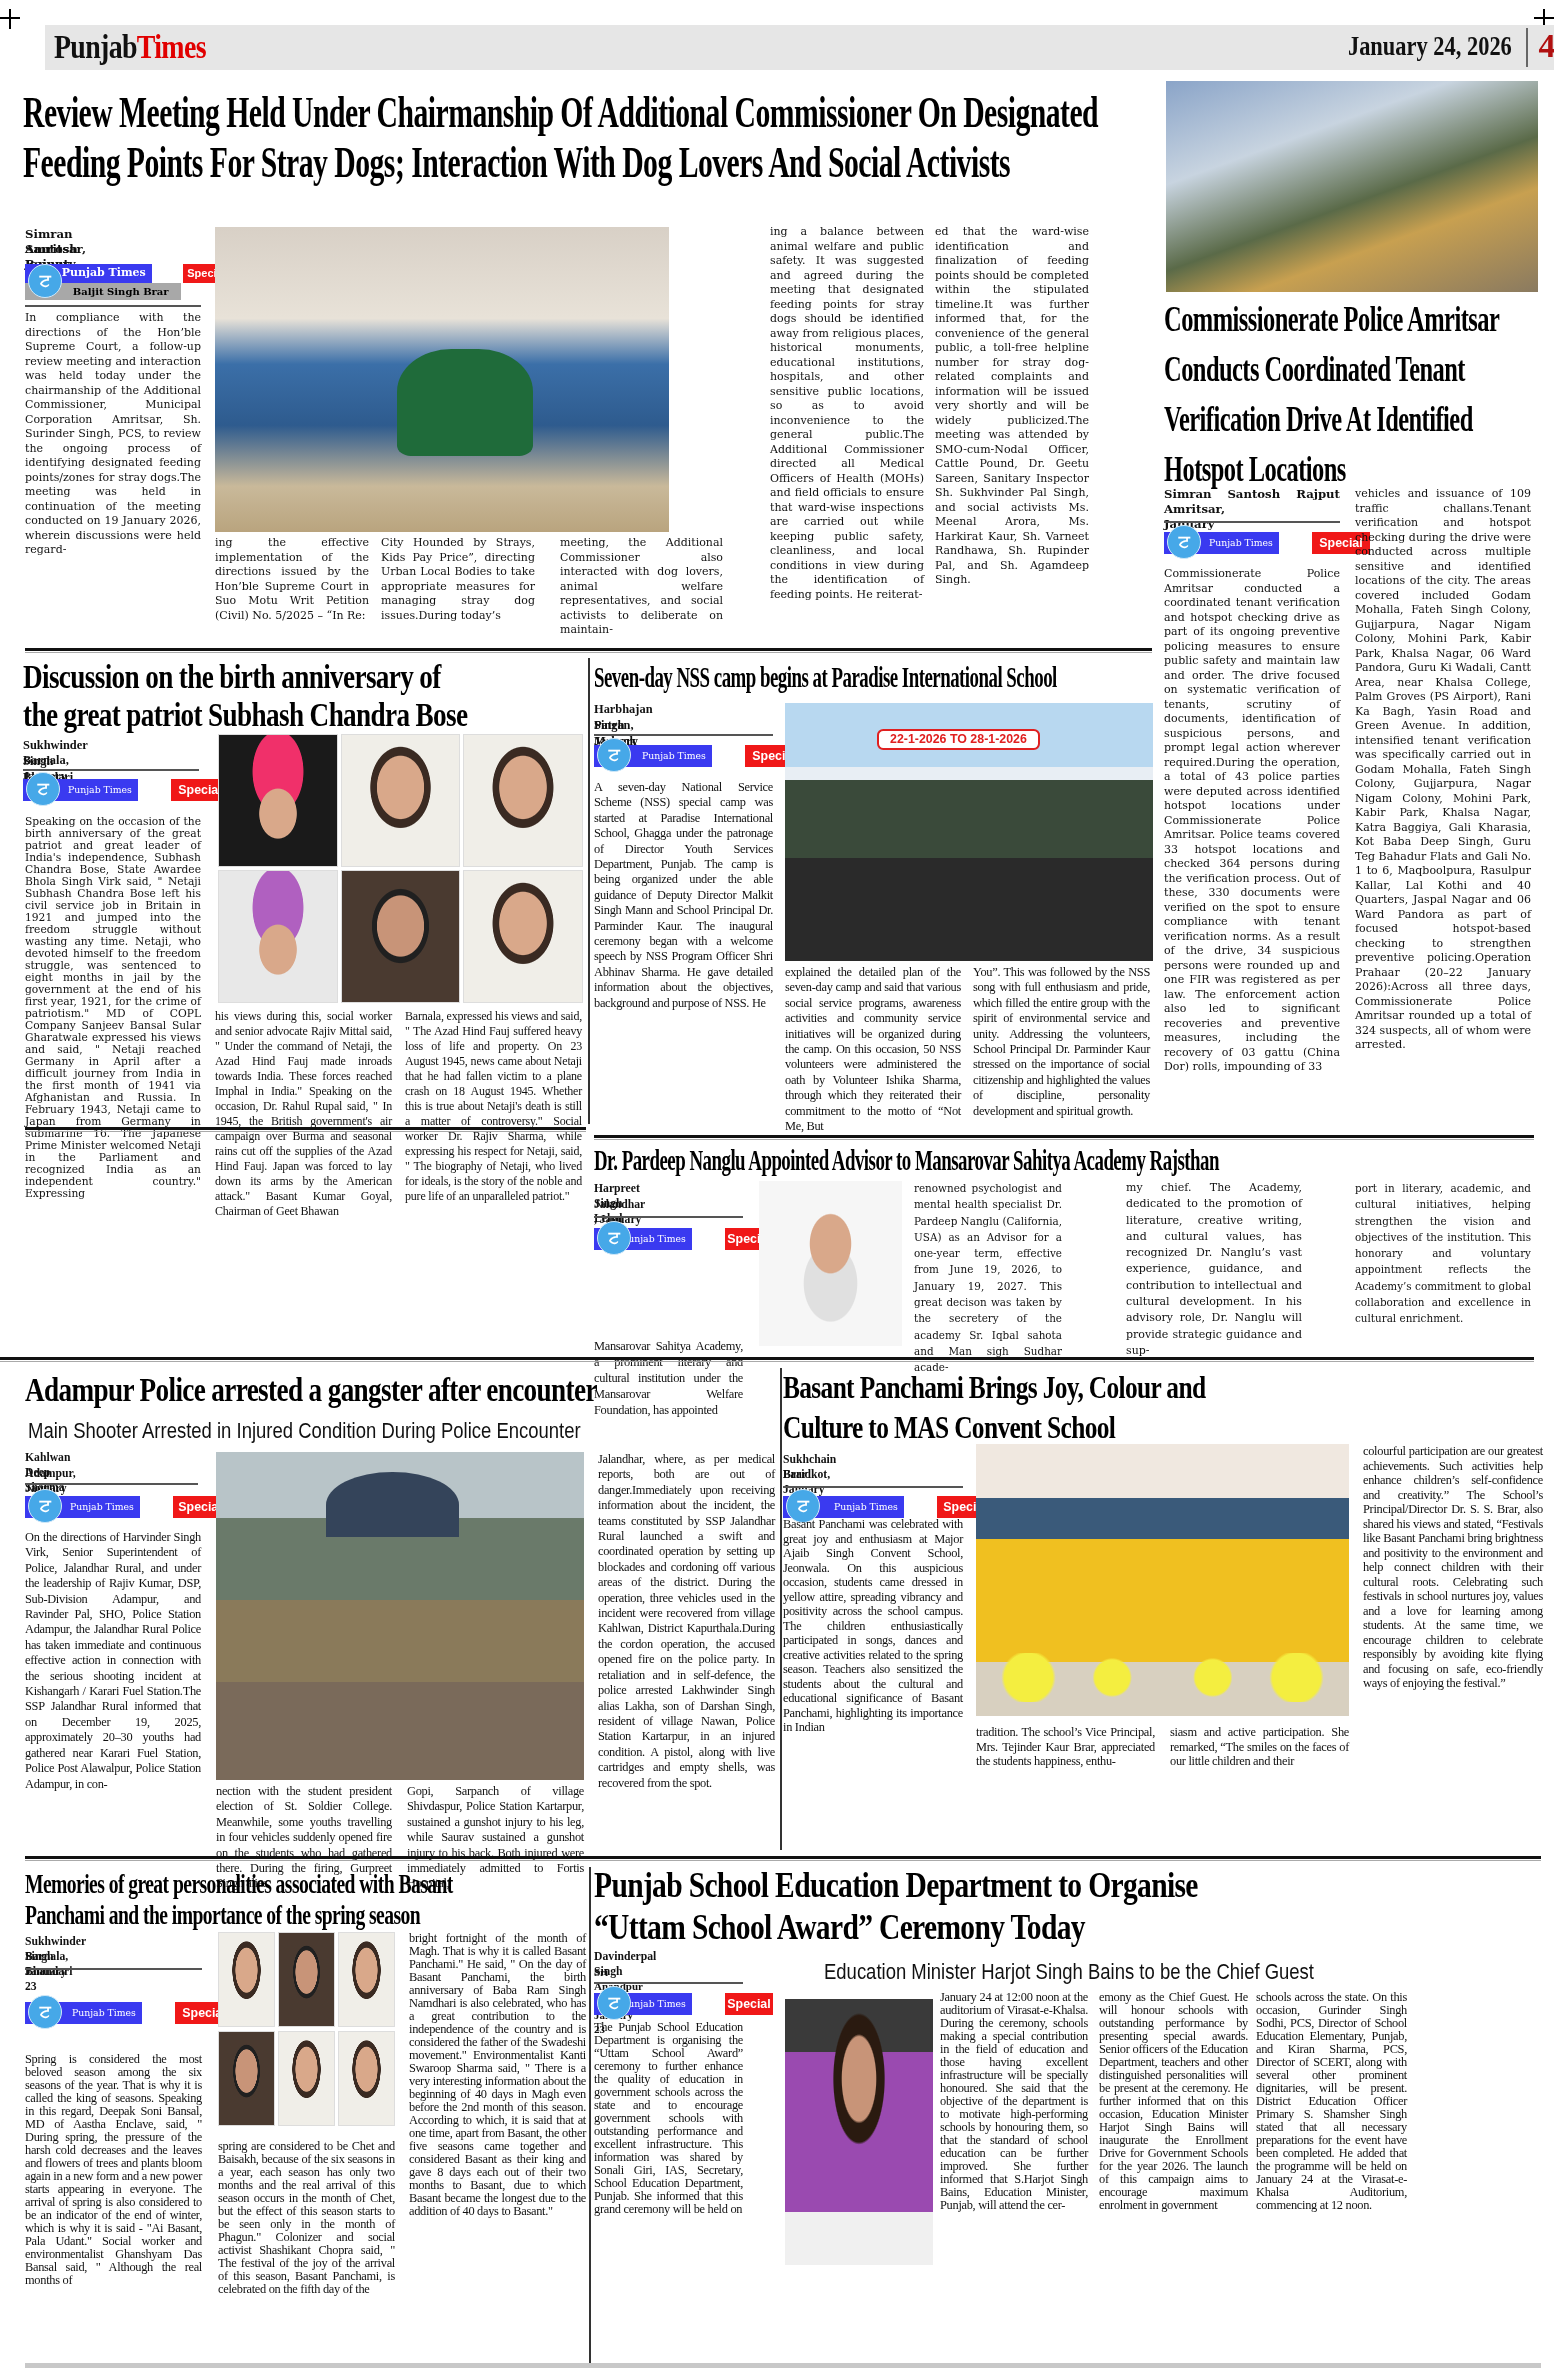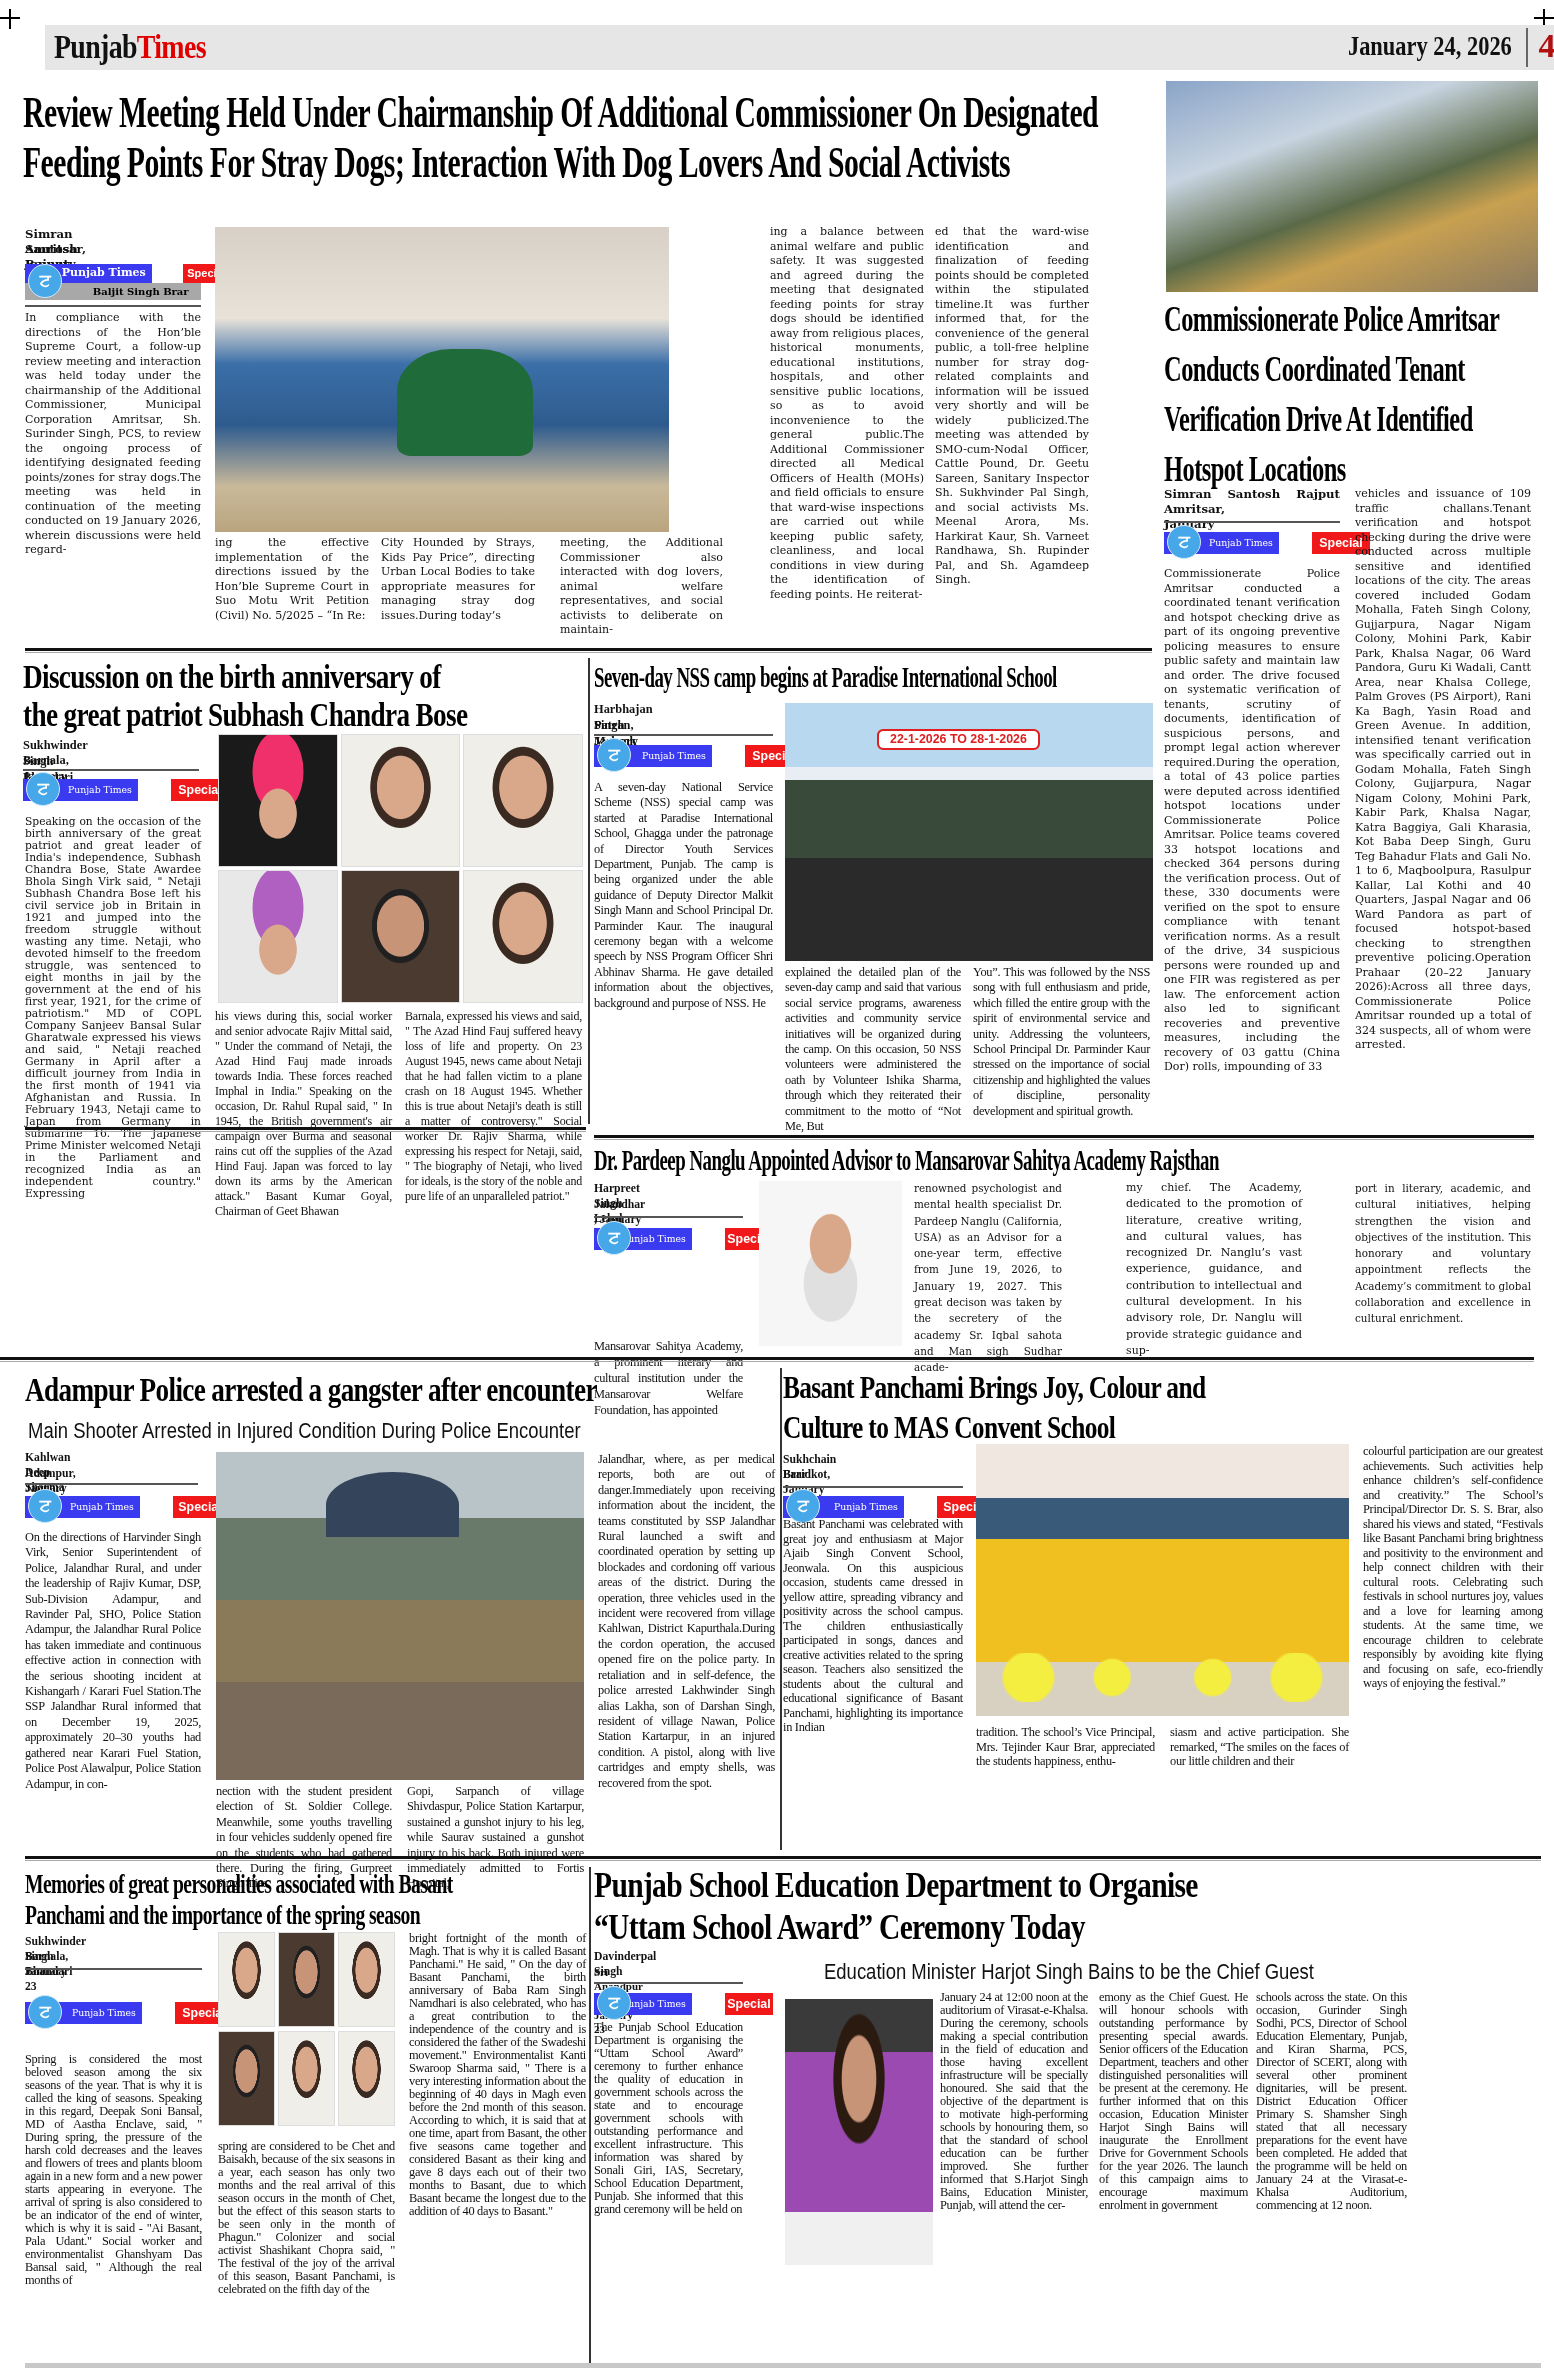--- a/index.html
+++ b/index.html
@@ -77,21 +77,21 @@
   <div class="pagenum">4</div>
 </header>
 
 <article class="art" style="left:0;top:0;">
   <h1 class="hl" style="left:23px;top:87px;width:1142px;font-size:45px;white-space:normal;line-height:50px;transform:scaleX(0.66);width:1725px;">Review Meeting Held Under Chairmanship Of Additional Commissioner On Designated Feeding Points For Stray Dogs; Interaction With Dog Lovers And Social Activists</h1>
   <div class="byline" style="left:25px;top:227px;">Simran Santosh Rajput</div>
   <div class="byline" style="left:25px;top:242px;">Amritsar, January 23</div>
   <div class="badge badge-big" style="left:25px;top:264px;width:176px;">
     <div class="pt" style="width:127px;">Punjab Times</div>
     <div class="sp" style="left:128px;width:47px;">Special</div>
-    <div class="sub2" style="width:176px;">Baljit Singh Brar</div>
+    <div class="sub2" style="width:156px;">Baljit Singh Brar</div>
     <div class="logo" style="top:0;">ਟ</div>
   </div>
   <div class="rule" style="left:25px;top:305px;width:176px;"></div>
   <div class="body" style="left:25px;top:311px;width:176px;">In compliance with the directions of the Hon’ble Supreme Court, a follow-up review meeting and interaction was held today under the chairmanship of the Additional Commissioner, Municipal Corporation Amritsar, Sh. Surinder Singh, PCS, to review the ongoing process of identifying designated feeding points/zones for stray dogs.The meeting was held in continuation of the meeting conducted on 19 January 2026, wherein discussions were held regard-</div>
   <div class="photo ph-meeting" style="left:215px;top:227px;width:454px;height:305px;"></div>
   <div class="body" style="left:215px;top:536px;width:154px;">ing the effective implementation of the directions issued by the Hon’ble Supreme Court in Suo Motu Writ Petition (Civil) No. 5/2025 – “In Re:</div>
   <div class="body" style="left:381px;top:536px;width:154px;">City Hounded by Strays, Kids Pay Price”, directing Urban Local Bodies to take appropriate measures for managing stray dog issues.During today’s</div>
   <div class="body" style="left:560px;top:536px;width:163px;">meeting, the Additional Commissioner also interacted with dog lovers, animal welfare representatives, and social activists to deliberate on maintain-</div>
   <div class="photo ph-meeting" style="left:668px;top:227px;width:0px;height:0px;"></div>
   <div class="body" style="left:770px;top:225px;width:154px;">ing a balance between animal welfare and public safety. It was suggested and agreed during the meeting that designated feeding points for stray dogs should be identified away from religious places, historical monuments, educational institutions, hospitals, and other sensitive public locations, so as to avoid inconvenience to the general public.The Additional Commissioner directed all Medical Officers of Health (MOHs) and field officials to ensure that ward-wise inspections are carried out while keeping public safety, cleanliness, and local conditions in view during the identification of feeding points. He reiterat-</div>

